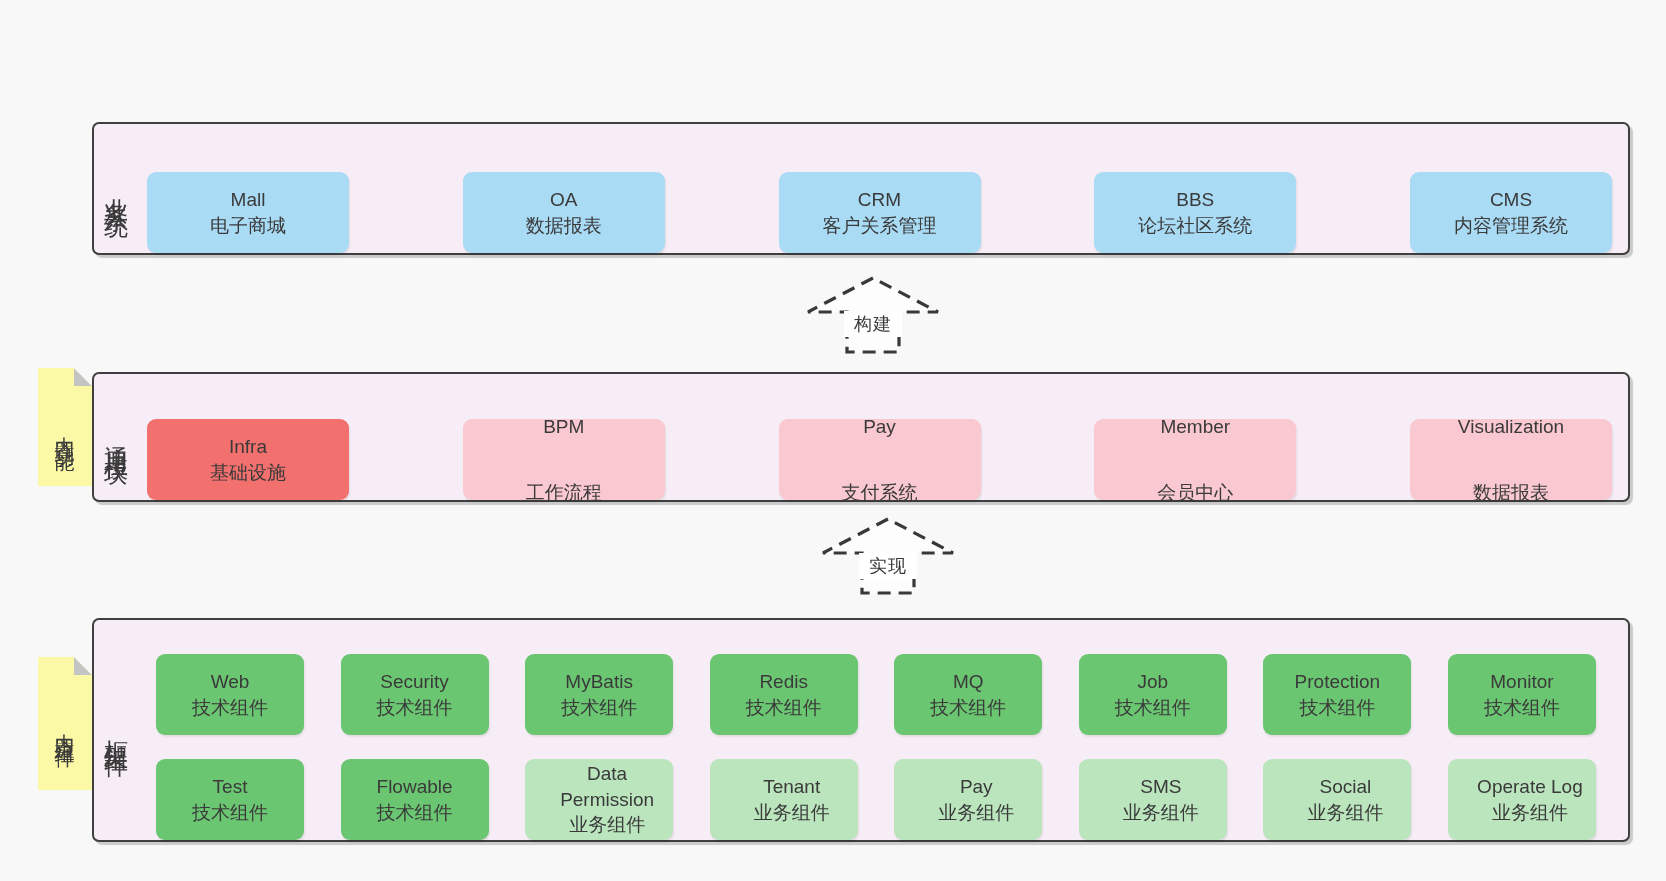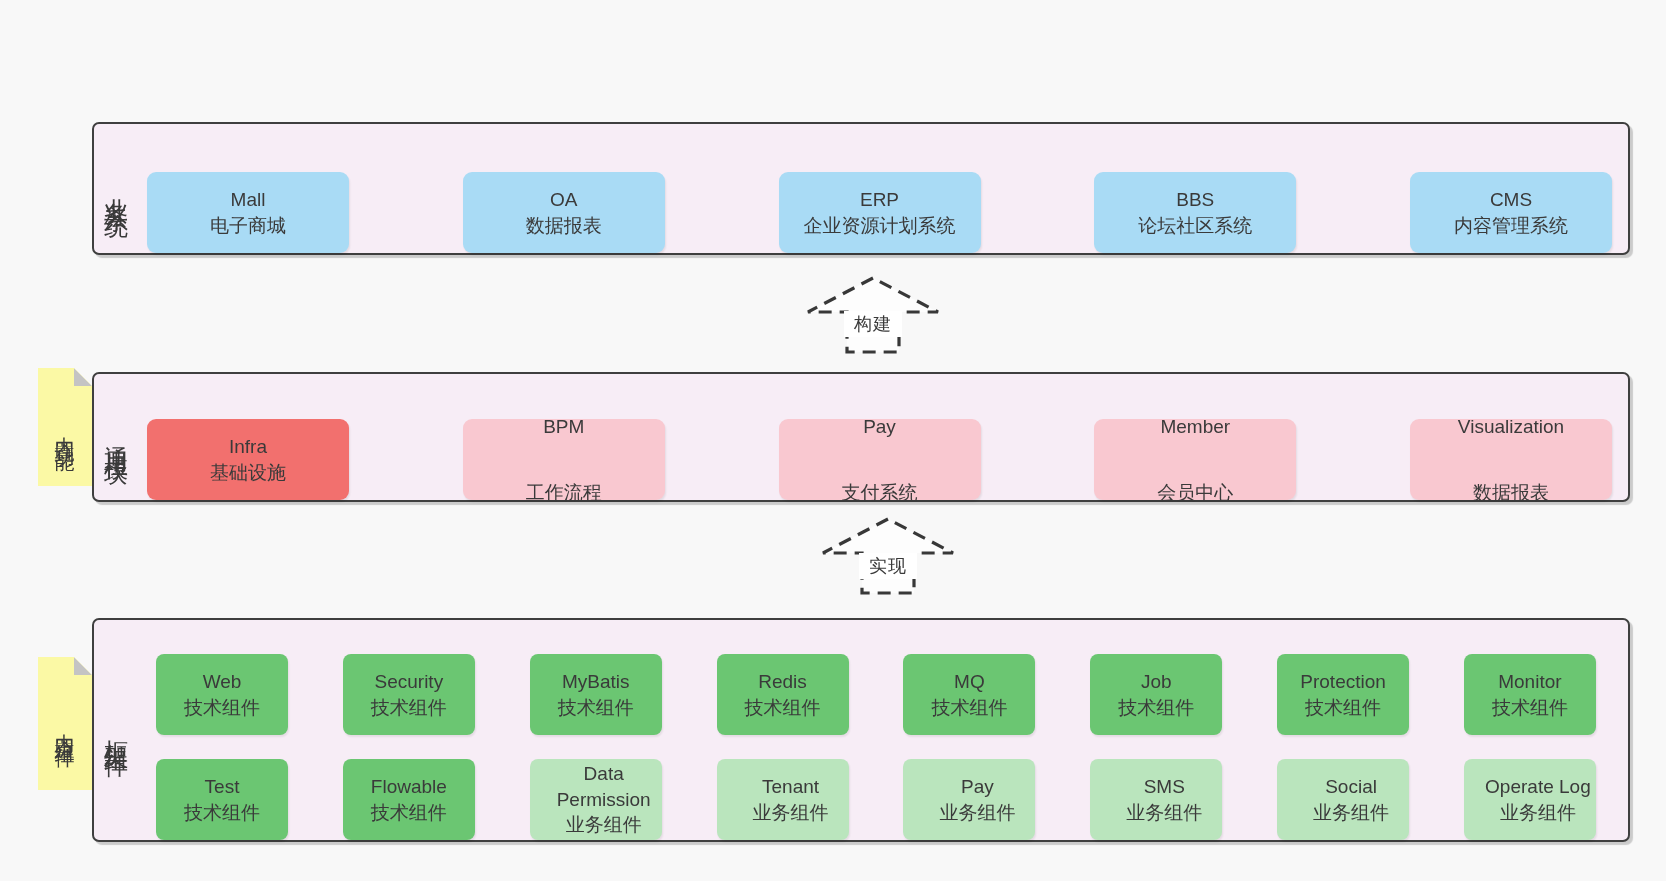--- a/index.html
+++ b/index.html
@@ -41,21 +41,21 @@
 
   .box-row{display:flex;justify-content:space-between;align-items:stretch;}
   .box{
     height:81px;border-radius:9px;
     display:flex;flex-direction:column;justify-content:center;align-items:center;
     text-align:center;font-size:19px;line-height:1.36;
     box-shadow:1px 2px 2px rgba(0,0,0,0.08);
     padding:0 4px;box-sizing:border-box;
   }
   .row-6 .box{width:202px;}
-  .row-8 .box{width:132px;border-radius:8px;}
+  .row-8 .box{width:148px;}
   .box--blue{background:var(--c-box_blue,#a9dbf5);}
   .box--red{background:var(--c-box_red,#f2706e);}
   .box--pink{background:var(--c-box_pink,#f9c8d0);gap:40px;}
   .box--green{background:var(--c-box_green,#6bc672);}
   .box--lightgreen{background:var(--c-box_green_light,#bae5bd);padding-left:20px;}
   .box-title,.box-subtitle{display:block;}
 
   
   .sticky{
     position:absolute;left:38px;width:54px;z-index:0;
@@ -115,22 +115,22 @@
         <div class="box-row row-6">
           <div class="box box--blue">
             <div class="box-title">Mall</div>
             <div class="box-subtitle">电子商城</div>
           </div>
           <div class="box box--blue">
             <div class="box-title">OA</div>
             <div class="box-subtitle">数据报表</div>
           </div>
           <div class="box box--blue">
-            <div class="box-title">ERP</div>
-            <div class="box-subtitle">企业资源计划系统</div>
+            <div class="box-title">CRM</div>
+            <div class="box-subtitle">客户关系管理</div>
           </div>
           <div class="box box--blue">
             <div class="box-title">BBS</div>
             <div class="box-subtitle">论坛社区系统</div>
           </div>
           <div class="box box--blue">
             <div class="box-title">CMS</div>
             <div class="box-subtitle">内容管理系统</div>
           </div>
         </div>

